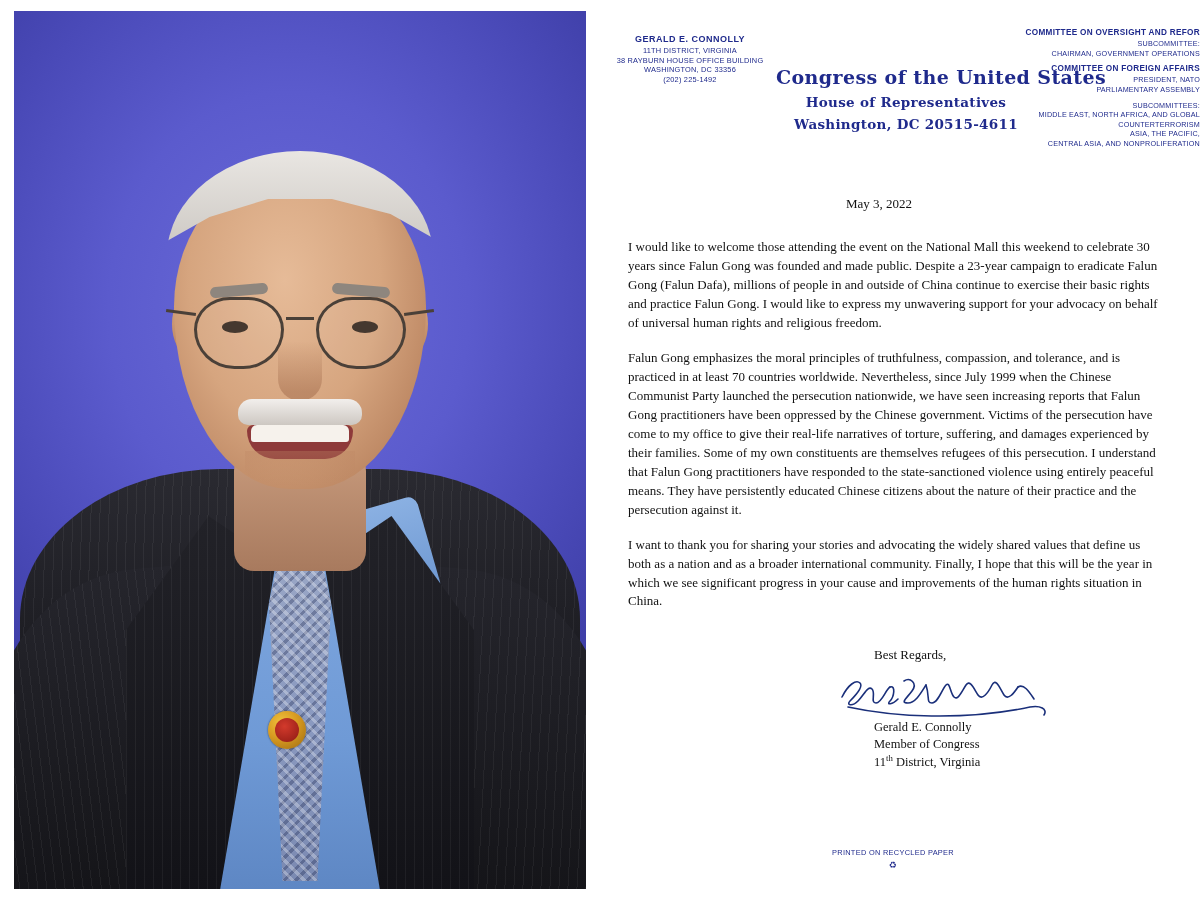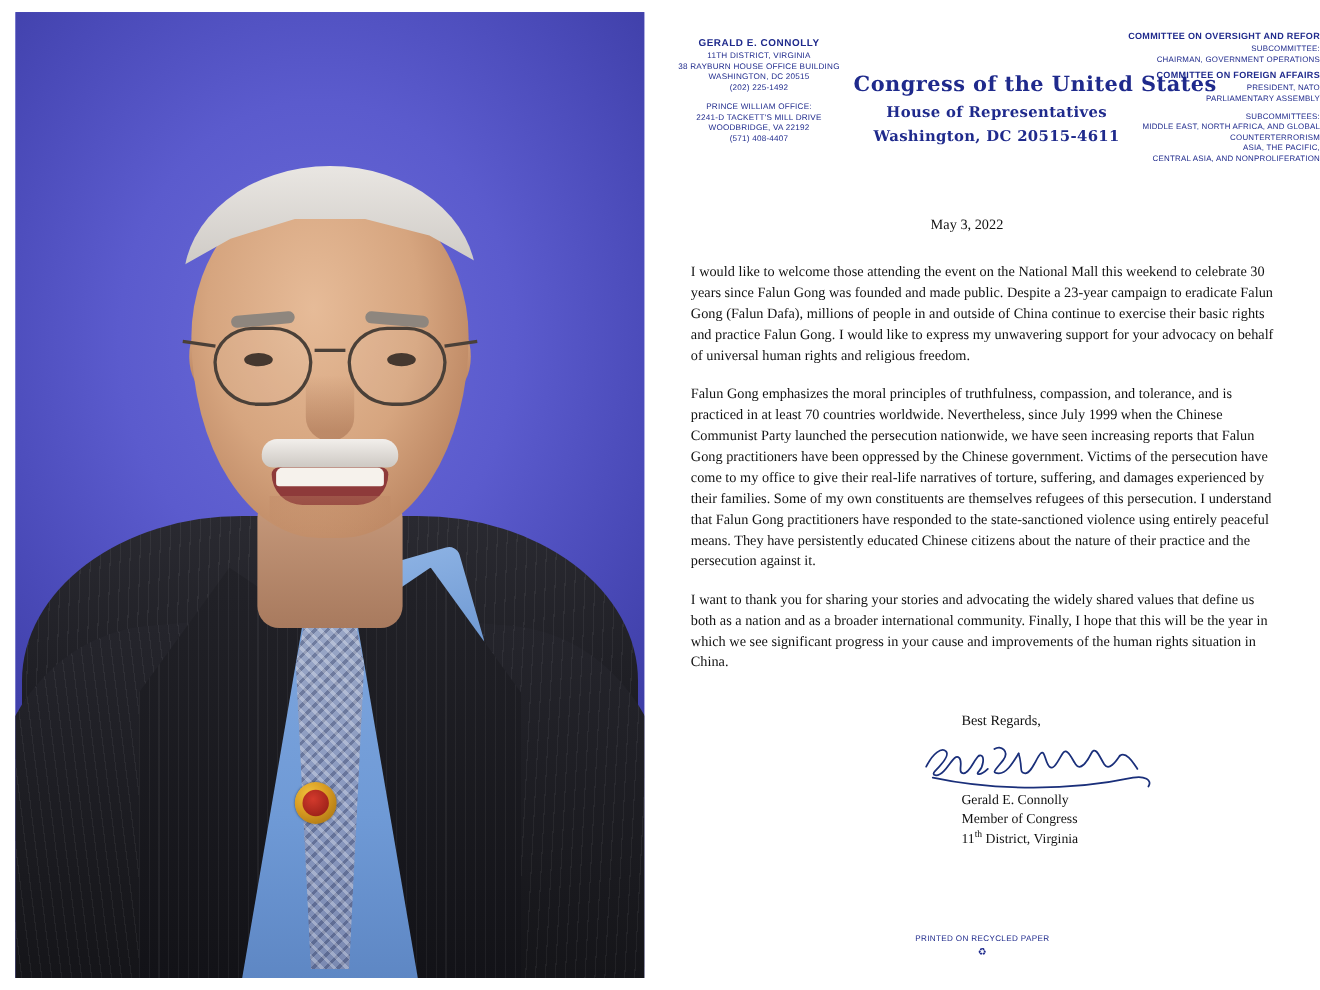--- a/index.html
+++ b/index.html
@@ -480,30 +480,24 @@
   </div>
 
   <div class="letter-pane">
 
     <div class="letterhead">
 
       <div class="lh-left">
         <div class="name">GERALD E. CONNOLLY</div>
         <div class="sub">11TH DISTRICT, VIRGINIA</div>
         <div class="sub">38 RAYBURN HOUSE OFFICE BUILDING</div>
-        <div class="sub">WASHINGTON, DC 20515</div>
+        <div class="sub">WASHINGTON, DC 33356</div>
         <div class="sub">(202) 225-1492</div>
 
 
-        <div class="blk">
-          <div class="office">PRINCE WILLIAM OFFICE:</div>
-          <div class="office">2241-D TACKETT'S MILL DRIVE</div>
-          <div class="office">WOODBRIDGE, VA 22192</div>
-          <div class="office">(571) 408-4407</div>
-        </div>
       </div>
 
       <div class="lh-center">
         <div class="l1">Congress of the United States</div>
         <div class="l2">House of Representatives</div>
         <div class="l3">Washington, DC 20515-4611</div>
       </div>
 
       <div class="lh-right">
         <div class="hdr">COMMITTEE ON OVERSIGHT AND REFOR</div>

